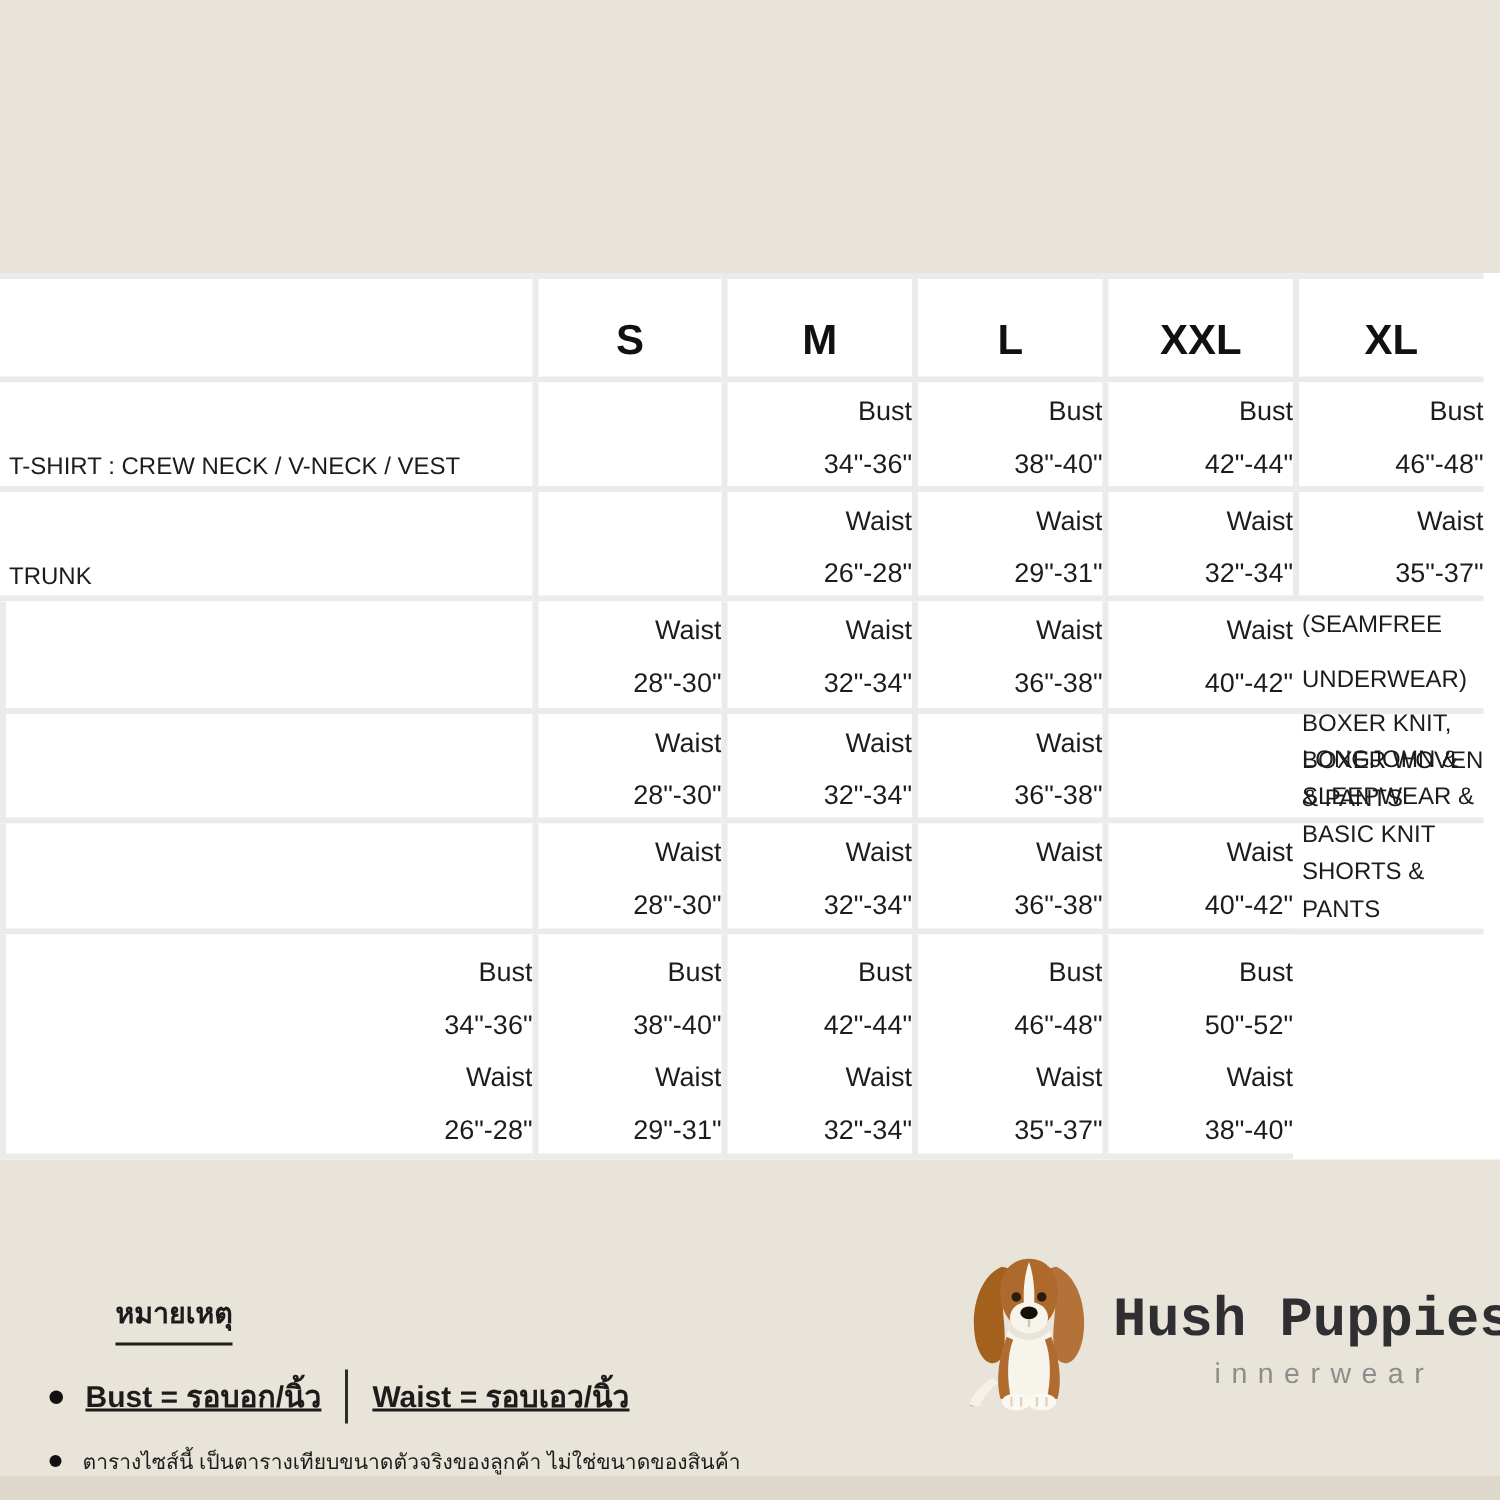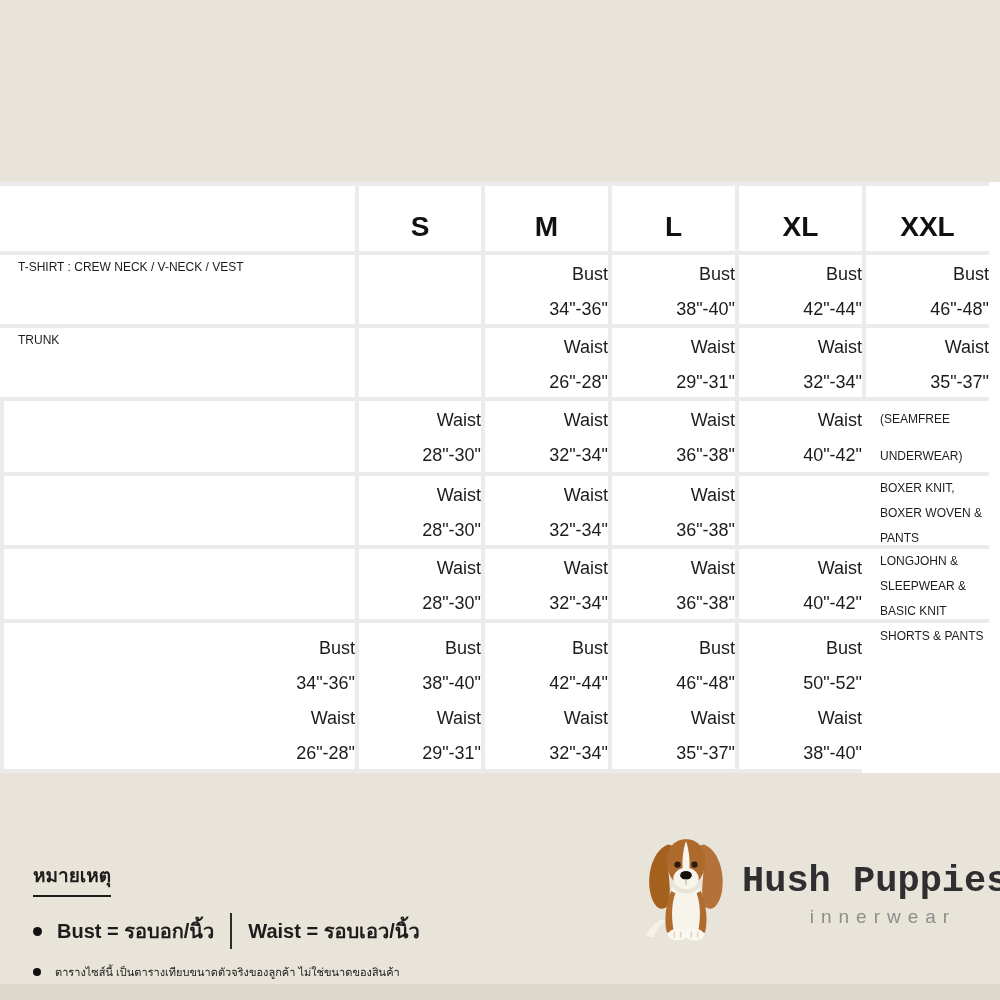--- a/index.html
+++ b/index.html
@@ -12,57 +12,57 @@
   }
   *{margin:0;padding:0;box-sizing:border-box;}
   body{font-family:"Liberation Sans","DejaVu Sans",sans-serif;background:#fff;}
   .canvas{position:relative;width:1000px;height:1000px;background:var(--beige);overflow:hidden;}
   .white-band{position:absolute;left:0;top:182px;width:1000px;height:591px;background:#ffffff;}
   .grid{position:absolute;left:0;top:0;display:grid;grid-template-columns:355px 126px 127px 127px 127px 127px;width:989px;color:var(--ink);}
   .c{background:#fff;border-bottom:4px solid var(--line);}
   .vl{border-left:4px solid var(--line);}
   .tl{border-top:4px solid var(--line);}
   .hcell{display:flex;align-items:flex-end;justify-content:center;font-weight:bold;font-size:28px;padding-bottom:8px;color:#111;}
-  .lcell{display:flex;flex-direction:column;justify-content:flex-start;padding-left:18px;font-size:12px;}
+  .lcell{display:flex;flex-direction:column;justify-content:flex-end;padding-left:6px;font-size:16px;}
   .lcell .line{line-height:25px;}
   .lcell.wide .line{line-height:37px;}
   .dcell{display:flex;flex-direction:column;align-items:flex-end;padding-top:2px;font-size:18px;}
   .dcell .line{line-height:35px;}
   .dcell.tall{padding-top:8px;}
   
   .notes{position:absolute;left:33px;top:860px;color:var(--ink);}
-  .note-heading{display:inline-block;font-size:19px;font-weight:700;padding-bottom:5px;border-bottom:2px solid var(--ink);}
+  .note-heading{display:inline-block;font-size:19px;font-weight:700;padding-bottom:5px;border-bottom:2px solid var(--ink);margin-left:44px;}
   .bullet-row{display:flex;align-items:center;margin-top:16px;}
   .dot{width:9px;height:9px;border-radius:50%;background:#111;margin-right:15px;flex:0 0 auto;}
-  .legend{font-size:20px;font-weight:700;}
+  .legend{font-size:20px;font-weight:700;text-decoration:underline;}
   .vsep{width:2px;height:36px;background:#2b2b2b;margin:0 16px;flex:0 0 auto;}
   .bullet-row.small{margin-top:14px;}
   .bullet-row.small .dot{width:8px;height:8px;margin-right:14px;}
-  .disclaimer{font-size:11px;font-weight:400;}
+  .disclaimer{font-size:14px;font-weight:400;}
   
   .logo{position:absolute;left:638px;top:836px;display:flex;align-items:flex-start;}
   .logo-text{margin-left:8px;margin-top:26px;text-align:center;}
   .brand{font-size:37px;font-weight:700;color:var(--brand);line-height:1.05;white-space:nowrap;font-family:Liberation Mono, monospace;}
   .brand sup{font-size:14px;vertical-align:18px;}
   .subbrand{font-size:19px;color:var(--sub);letter-spacing:7px;margin-top:5px;padding-left:7px;}
   .bottom-strip{position:absolute;left:0;bottom:0;width:1000px;height:16px;background:var(--beige-dark);}
 </style>
 </head>
 <body>
 
 <div class="canvas">
 
   <div class="white-band">
     <div class="grid" id="size-table" style="grid-template-rows: 73px 73px 73px 75px 73px 74px 150px;">
         <div class="c tl"></div>
         <div class="c tl vl hcell">S</div>
         <div class="c tl vl hcell">M</div>
         <div class="c tl vl hcell">L</div>
+        <div class="c tl vl hcell">XXL</div>
         <div class="c tl vl hcell">XL</div>
-        <div class="c tl vl hcell">XXL</div>
         <div class="c lcell">
           <div class="line">T-SHIRT : CREW NECK / V-NECK / VEST</div>
         </div>
         <div class="c vl dcell"></div>
         <div class="c vl dcell">
           <div class="line">Bust</div>
           <div class="line">34"-36"</div>
         </div>
         <div class="c vl dcell">
           <div class="line">Bust</div>

